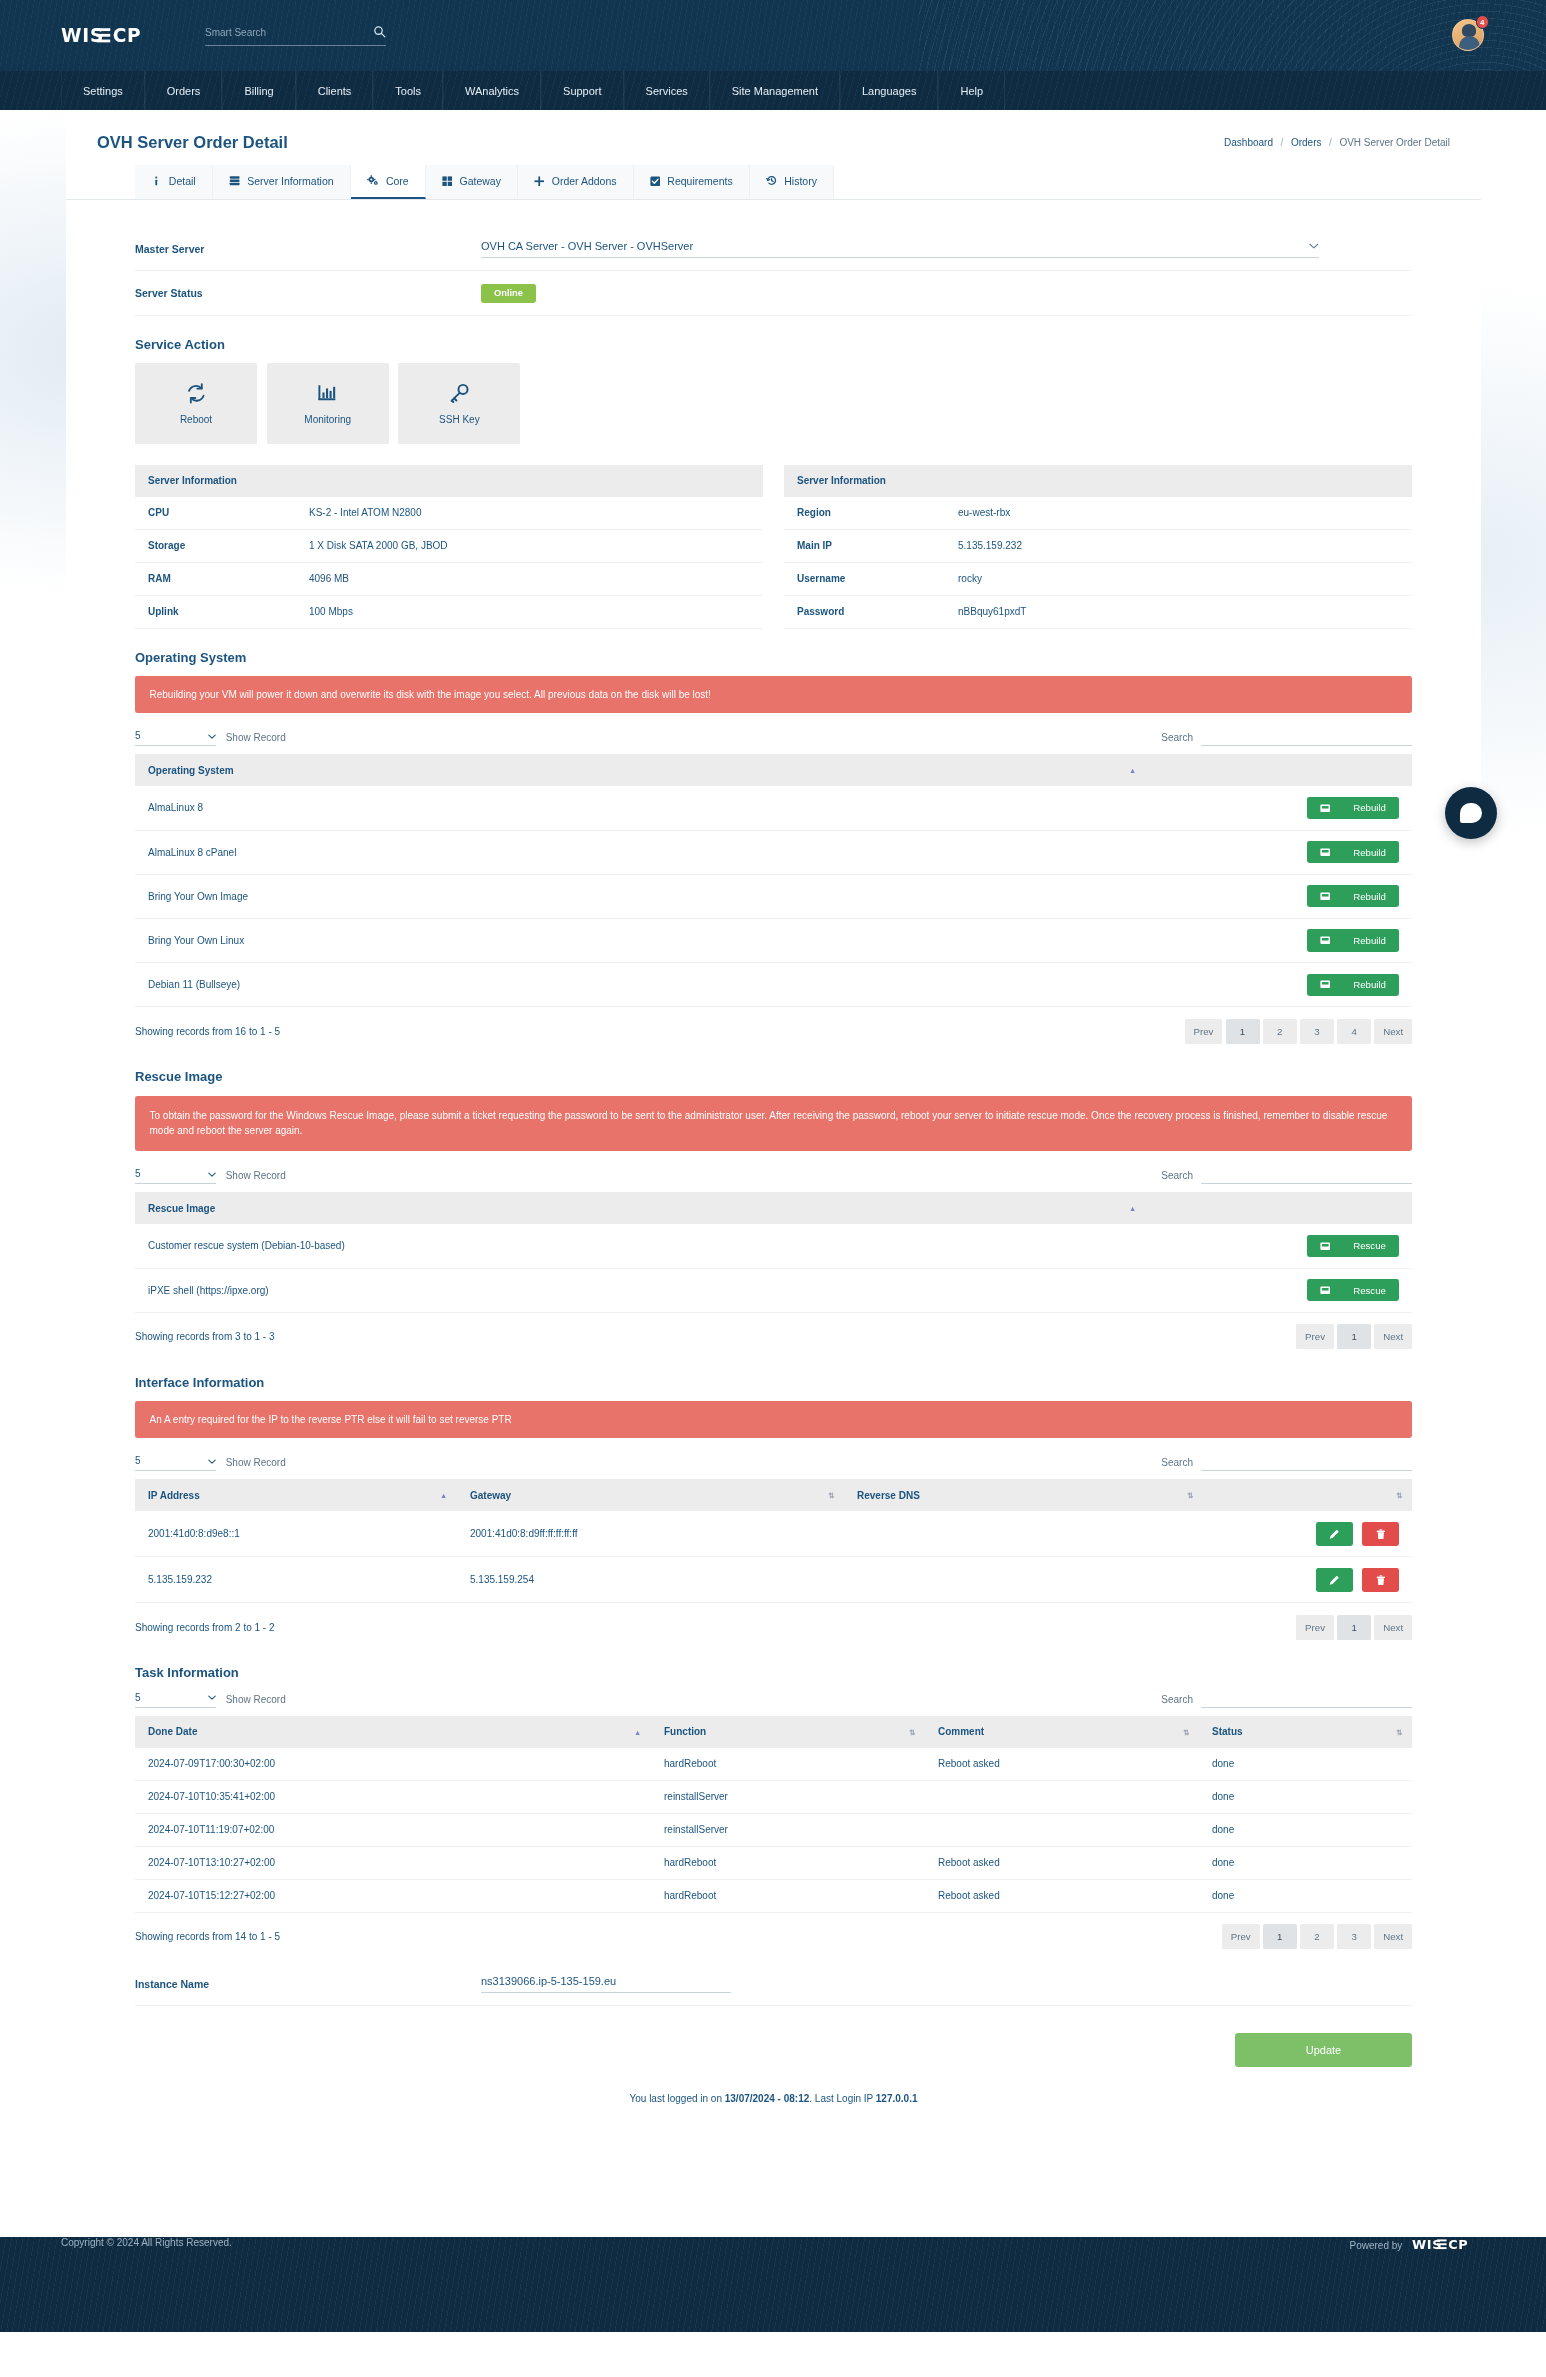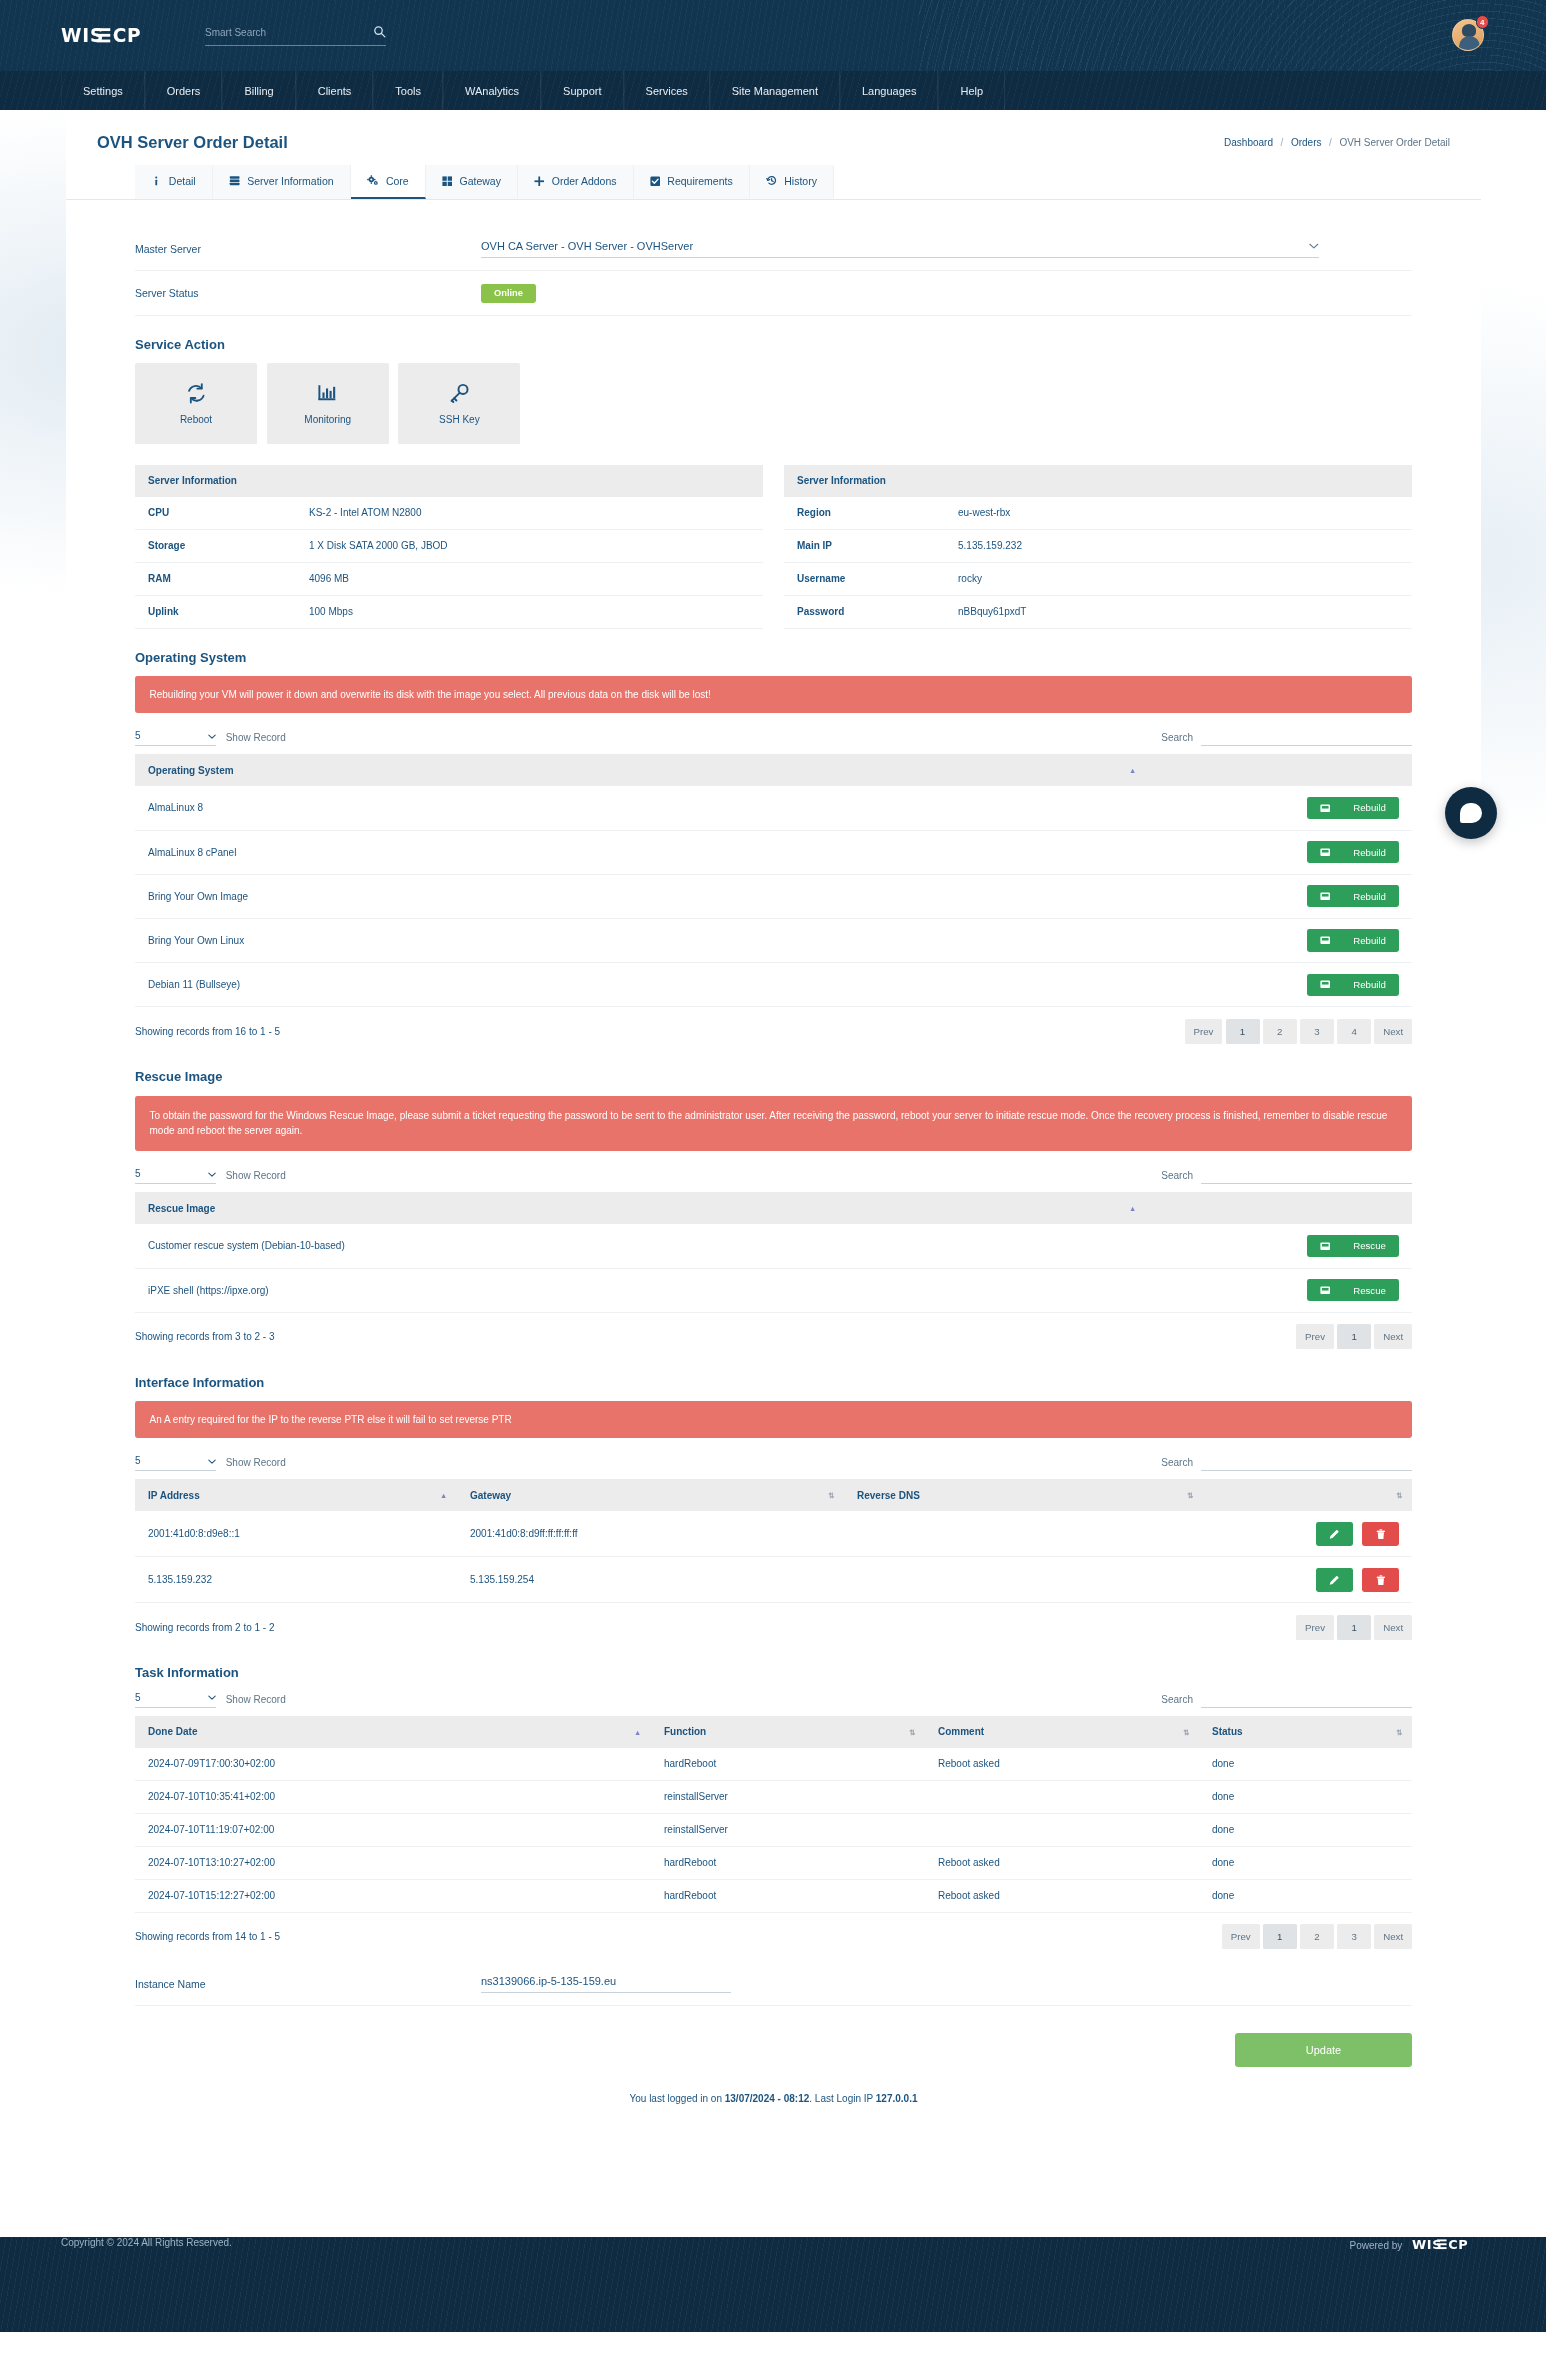--- a/index.html
+++ b/index.html
@@ -153,21 +153,21 @@
   }
   .tab.active { border-bottom-color: #1c5480; background: #fff; }
   .tab .tico { display:flex; align-items:center; color:#1c5480; }
 
   
   .form-area { padding: 27px 69px 0 69px; }
   .frow {
     display:flex; align-items:center; padding: 13px 0 11.3px 0;
     border-bottom: 0.8px solid #eef1f4;
   }
-  .flabel { width: 346px; font-size: 10.5px; font-weight: normal; color:#1c5480; }
+  .flabel { width: 346px; font-size: 10.5px; font-weight: bold; color:#1c5480; }
   .fctrl { flex: 1; }
   .select-line {
     width: 838px; border-bottom: 1.6px solid #c9d2d9; padding-bottom: 5.6px;
     display:flex; align-items:center; justify-content:space-between;
     font-size: 11px; color:#1c5480; cursor:pointer;
   }
   .chev { color:#5f7f98; font-size: 9.7px; }
   .badge-online {
     display:inline-block; background:#8bc34a; color:#fff; font-size:9.3px;
     font-weight:bold; padding: 4.8px 13px; border-radius: 2.4px;
@@ -746,21 +746,21 @@
                       </svg>
                     </span>
                   <span>Rescue</span>
                 </button>
               </td>
             </tr>
           </tbody>
         </table>
 
         <div class="dt-bottom">
-          <div class="dt-info">Showing records from 3 to 2 - 3</div>
+          <div class="dt-info">Showing records from 3 to 1 - 3</div>
           <div class="pager">
             <div class="pg">Prev</div>
             <div class="pg active">1</div>
             <div class="pg">Next</div>
           </div>
         </div>
 
         <div class="sect-title">Interface Information</div>
         <div class="alert">An A entry required for the IP to the reverse PTR else it will fail to set reverse PTR</div>
 

